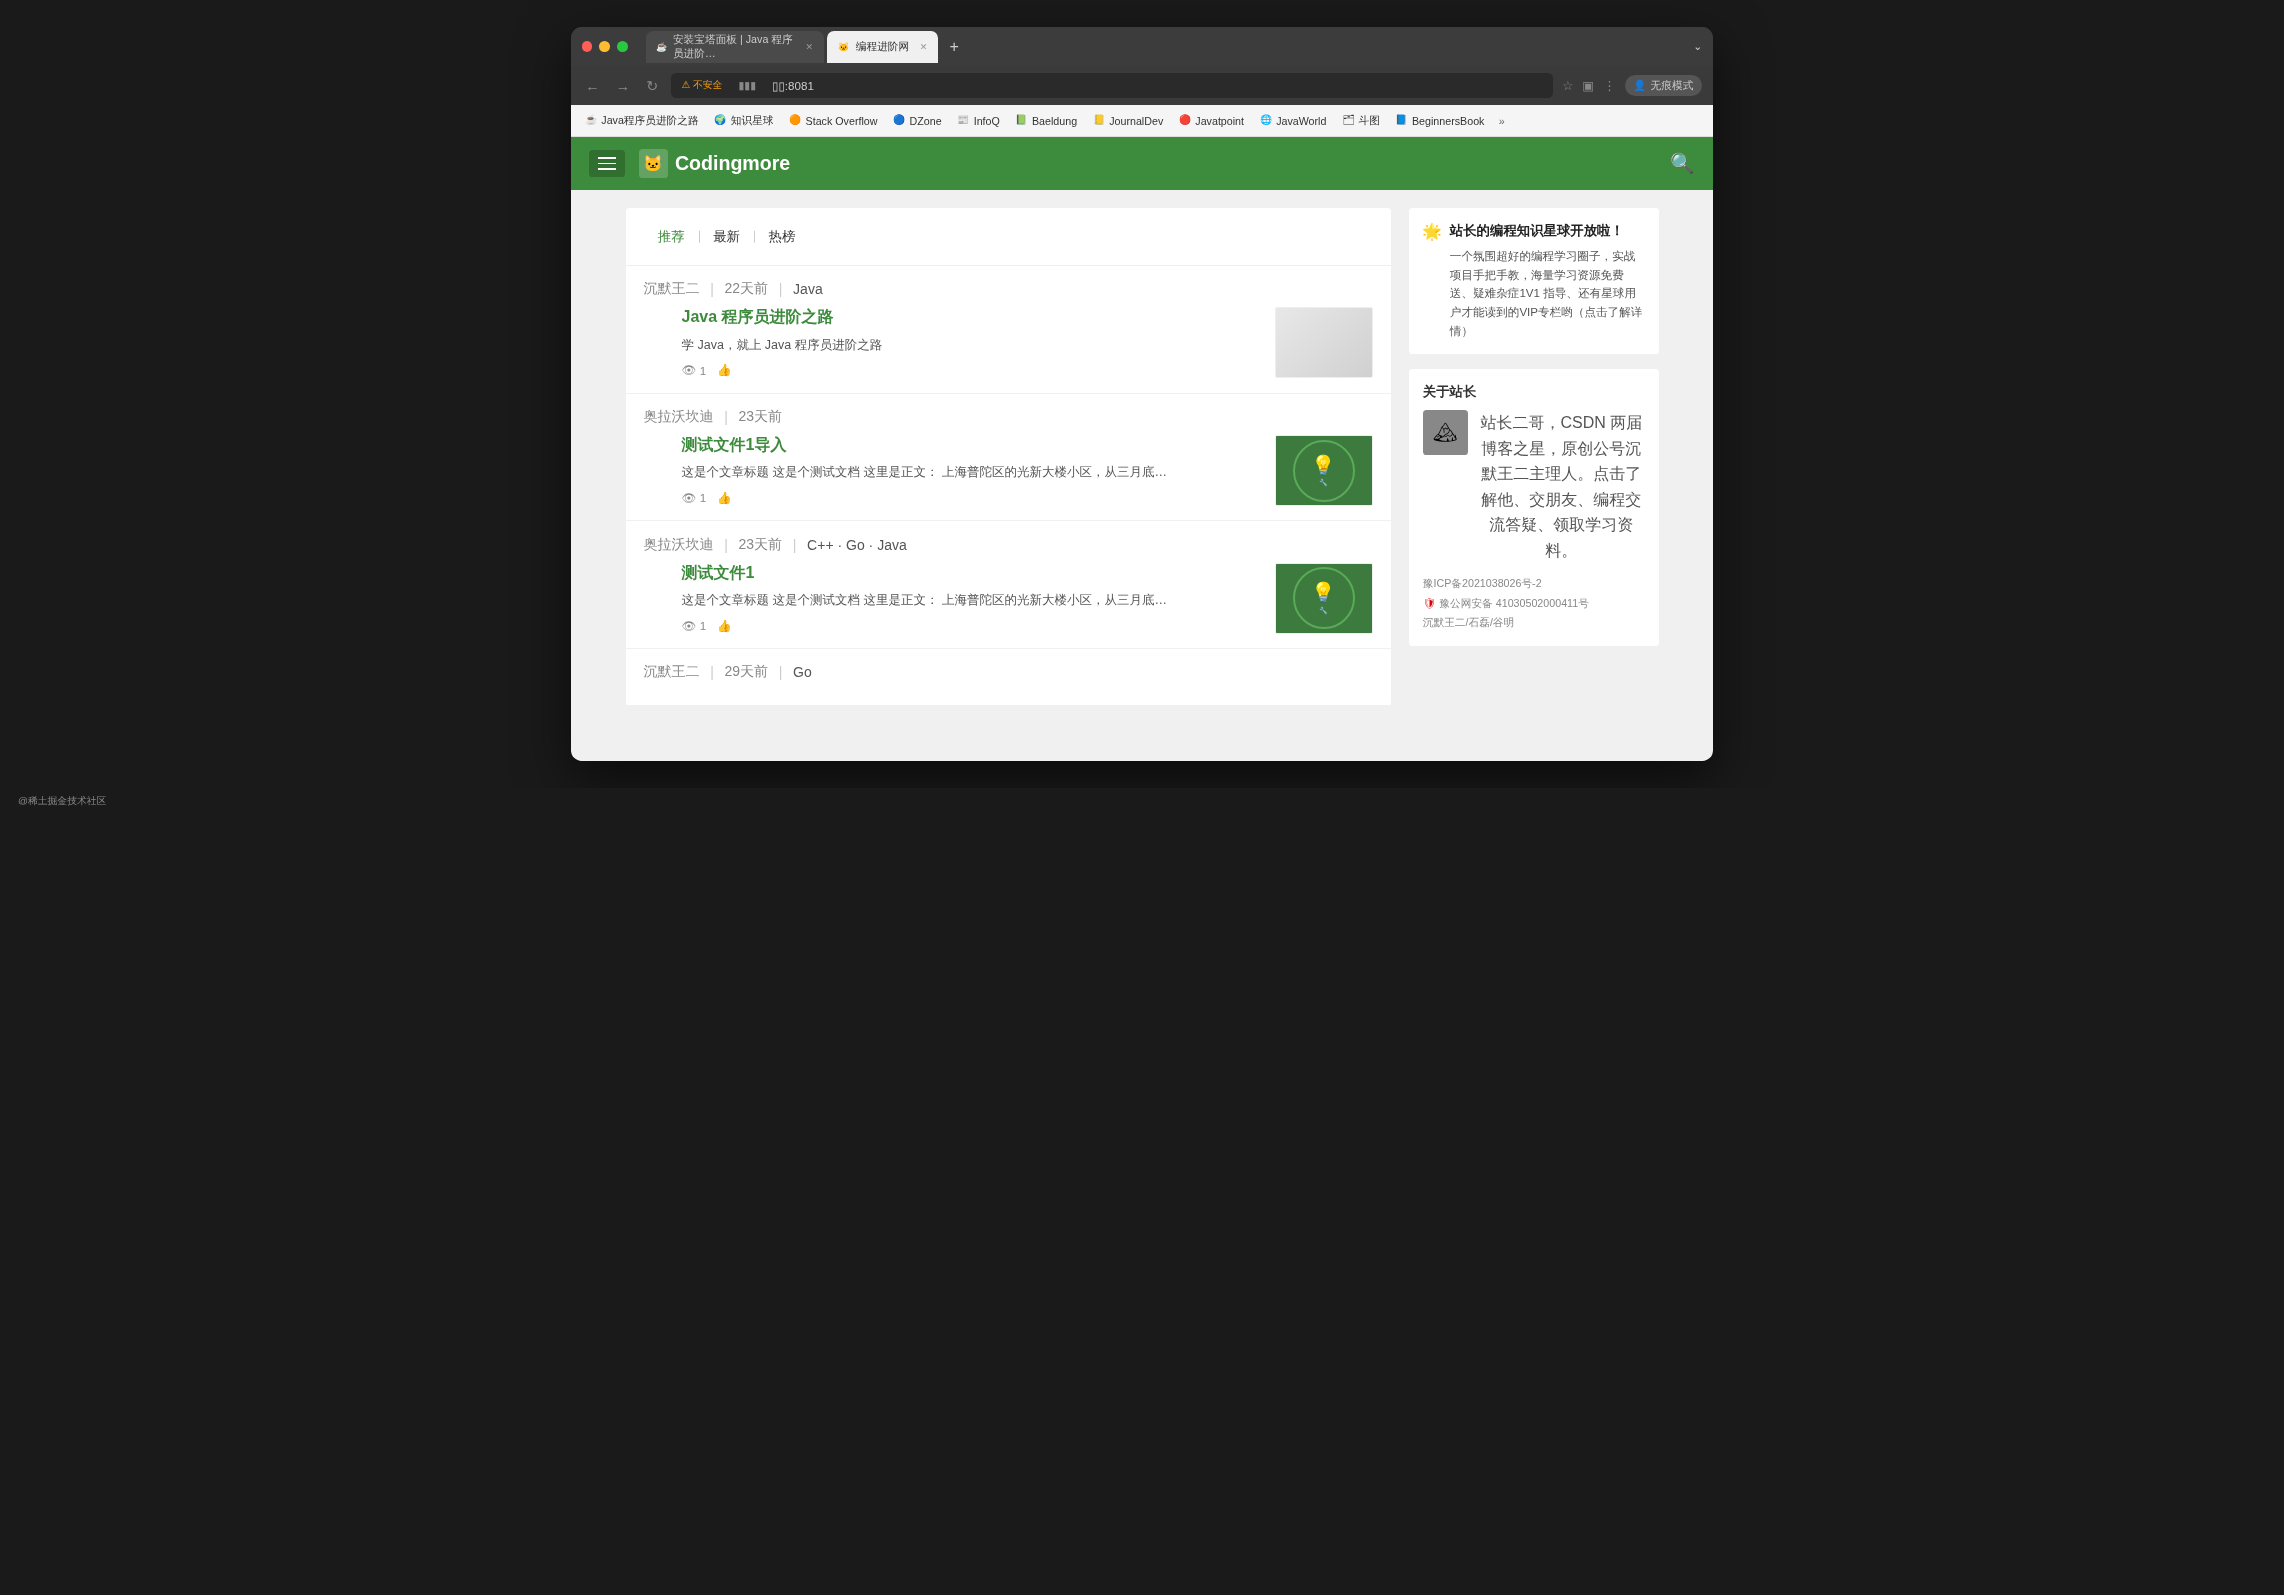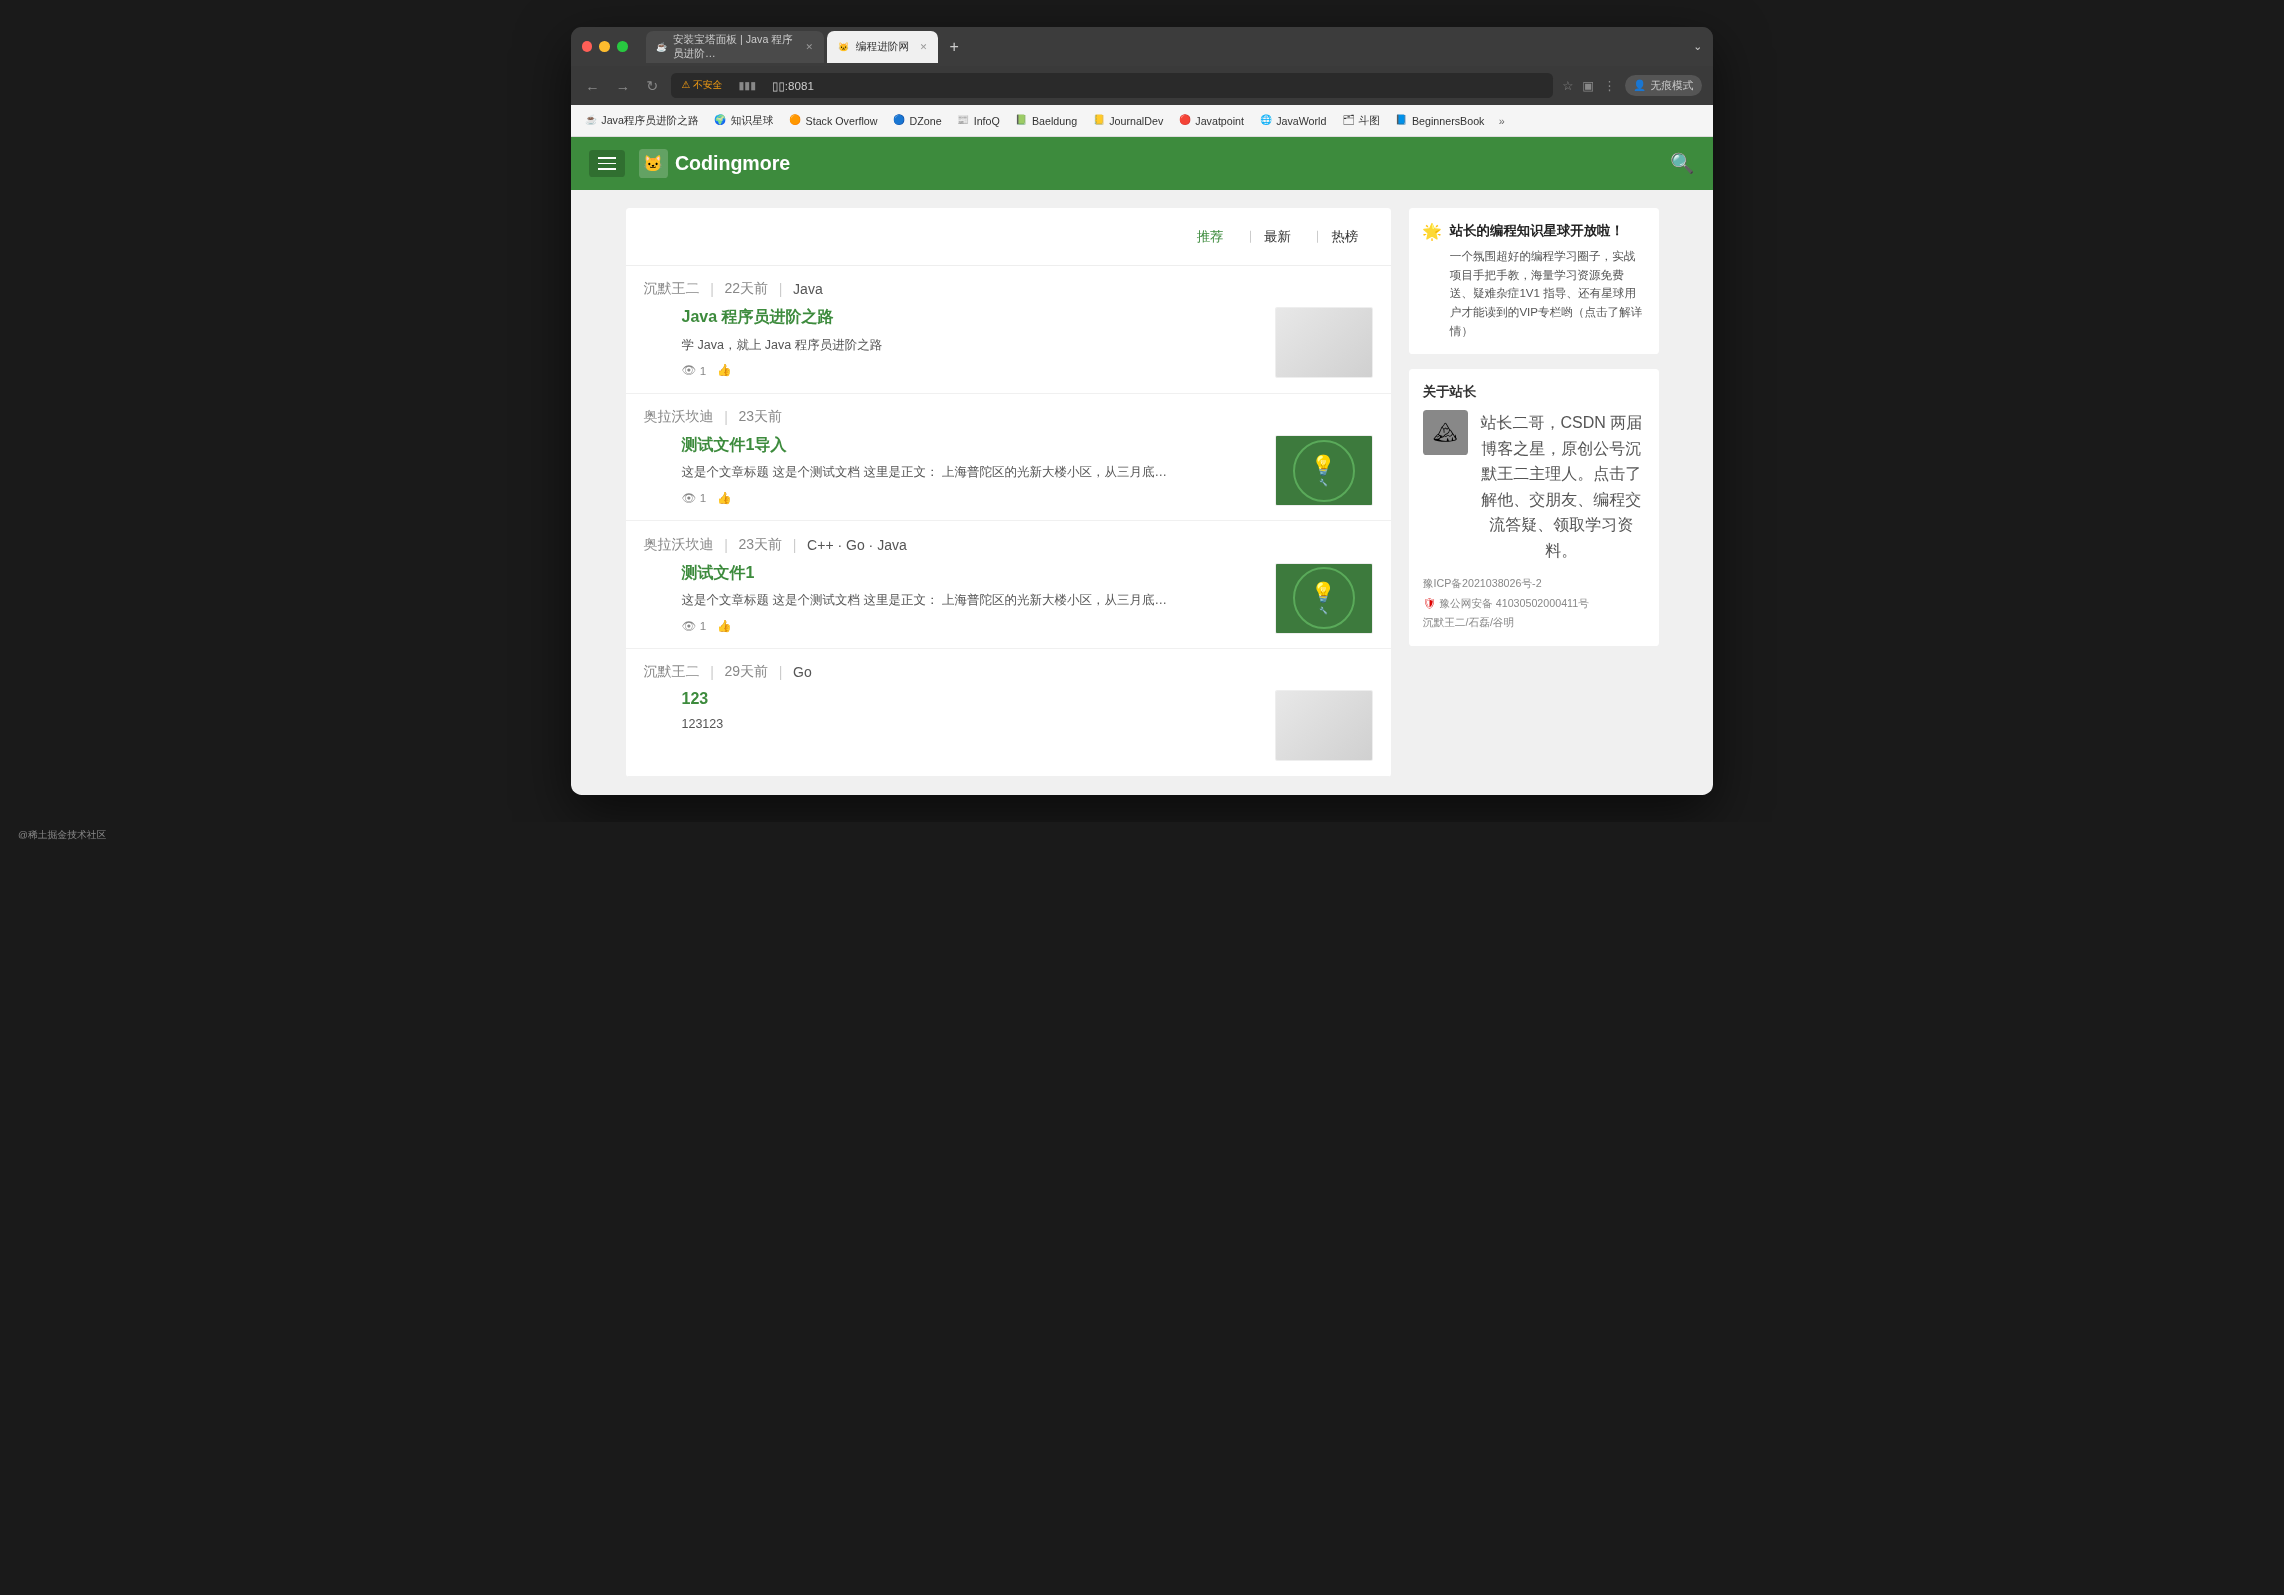--- a/index.html
+++ b/index.html
@@ -179,23 +179,22 @@
       background: white;
       border-radius: 3.6px;
       overflow: hidden;
     }
 
     
     .content-tabs {
       display: flex;
       align-items: center;
       padding: 14.3px 18px;
-      gap: 12px;
+      gap: 0;
       border-bottom: 0.9px solid #eee;
-      justify-content: flex-end;
     }
     .content-tab {
       padding: 5.3px 14.3px;
       font-size: 13.4px;
       color: #333;
       cursor: pointer;
       position: relative;
     }
     .content-tab + .content-tab::before {
       content: '';
@@ -551,29 +550,20 @@
         </div>
 
         <div class="article-item">
           <div class="article-meta">
             <span>沉默王二</span>
             <span class="meta-sep">|</span>
             <span>29天前</span>
             <span class="meta-sep">|</span>
             <span class="tag">Go</span>
           </div>
-          <div class="article-body">
-            <div class="article-text">
-              <div class="article-title">123</div>
-              <div class="article-desc">123123</div>
-            </div>
-            <div class="article-thumb">
-              <div class="thumb-placeholder"></div>
-            </div>
-          </div>
         </div>
 
       </div>
 
       <div class="sidebar">
 
         <div class="sidebar-card">
           <div class="sidebar-promo">
             <span class="promo-icon">🌟</span>
             <div>

